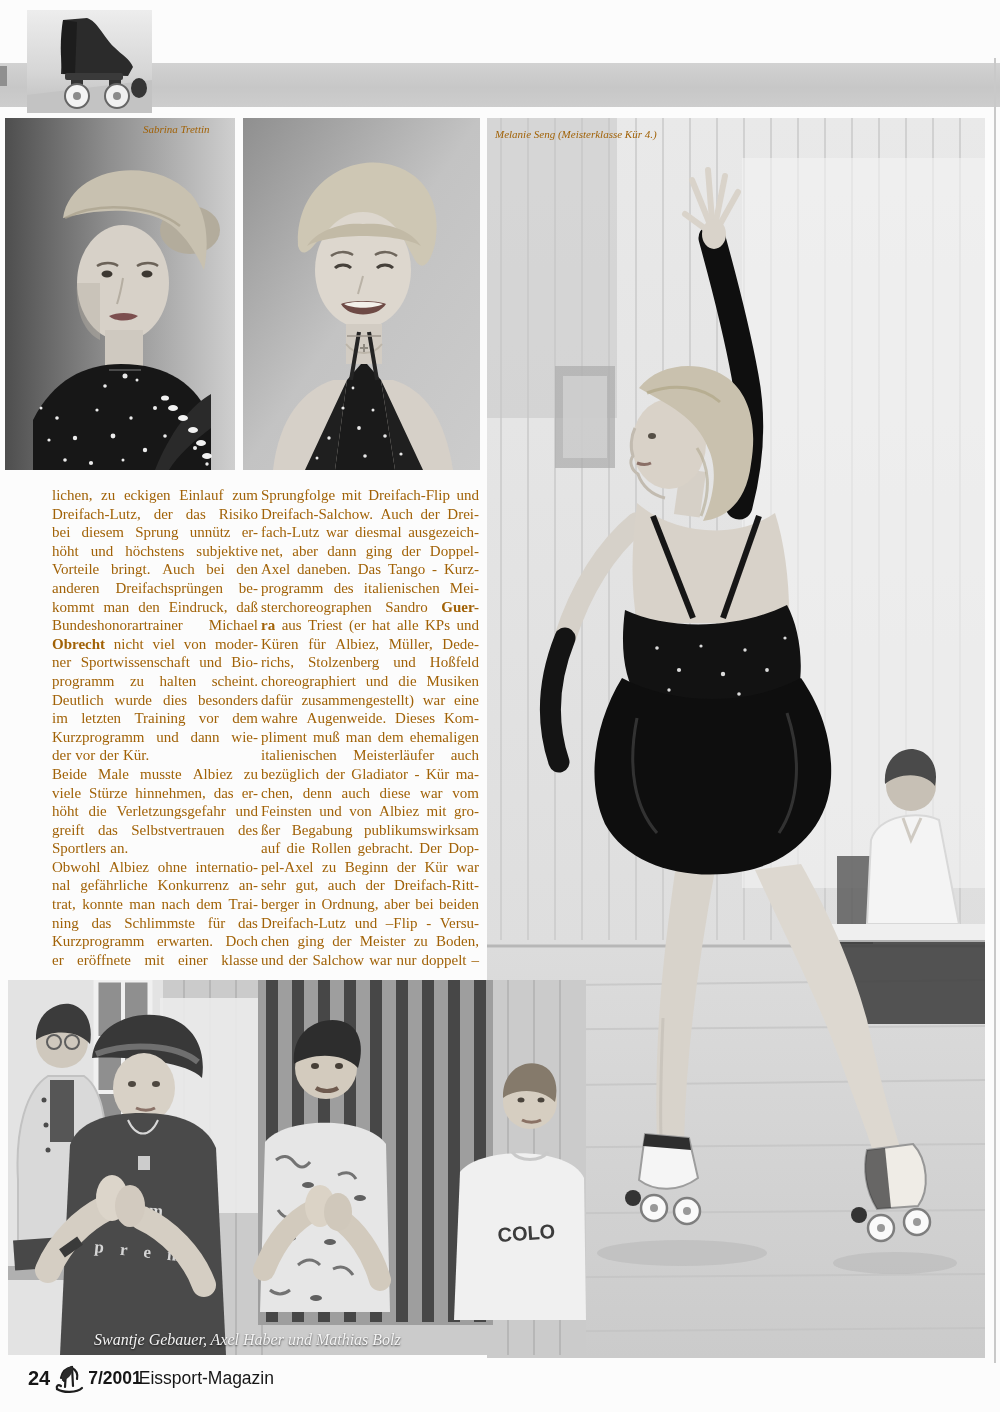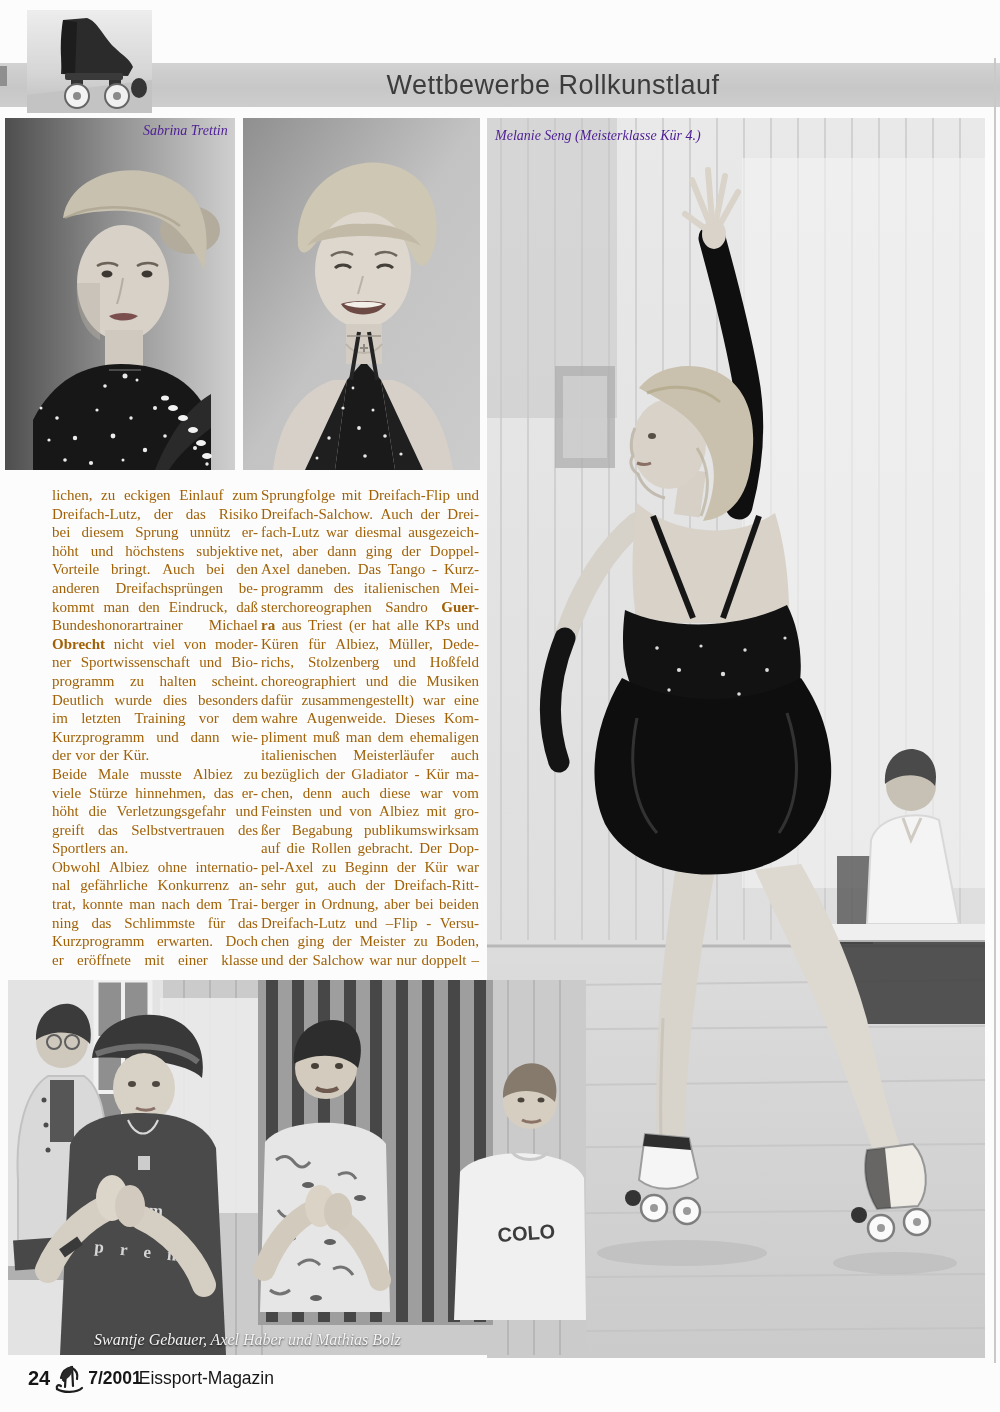--- a/index.html
+++ b/index.html
@@ -11,21 +11,21 @@
   
   #band{position:absolute;left:0;top:63px;width:1000px;height:44px;
         background:linear-gradient(180deg,#d2d2d2 0%,#c7c7c7 55%,#cdcdcd 100%);}
   #band-title{position:absolute;left:0;top:63px;width:1000px;height:44px;line-height:44px;
         text-align:center;padding-left:106px;box-sizing:border-box;
         font-family:"Liberation Sans",sans-serif;font-size:27px;color:#3c3c3c;letter-spacing:.5px;}
   #edge-nick{position:absolute;left:0;top:66px;width:7px;height:20px;background:#8f8f8f;}
   #page-edge{position:absolute;left:994px;top:58px;width:2px;height:1305px;background:#c9c9c9;}
 
   
-  .cap{position:absolute;font-style:italic;color:#4c1d95;font-size:14px;}
+  .cap{position:absolute;font-style:italic;color:#a16207;font-size:11px;}
   .cap-white{color:#f4f4f4;text-shadow:0 1px 2px rgba(0,0,0,.7);font-size:16px;margin-left:44px;}
 
   
   .col{position:absolute;color:#a16207;font-size:15px;}
   .tline{display:flex;justify-content:space-between;height:18.6px;align-items:baseline;}
   .tline span{white-space:pre;}
   .tline.noj{justify-content:flex-start;gap:.28em;}
   .b{font-weight:bold;}
 
   
@@ -34,21 +34,20 @@
   #page-num{font-size:20px;font-weight:bold;}
   #issue{font-size:17.5px;font-weight:bold;}
   #mag-name{font-size:17.5px;margin-left:-4px;}
 </style>
 </head>
 <body>
 
 <div id="page">
 
   <div id="band"></div>
-  <div id="band-title">Wettbewerbe Rollkunstlauf</div>
   <div id="edge-nick"></div>
   <div id="page-edge"></div>
 
   <div class="photo" style="left:27px;top:10px;width:125px;height:103px;">
     <svg viewBox="0 0 125 103">
       <defs>
         <linearGradient id="skbg" x1="0" y1="0" x2="0" y2="1">
           <stop offset="0" stop-color="#ededed"></stop>
             <stop offset=".6" stop-color="#d6d6d6"></stop>
             <stop offset="1" stop-color="#bdbdbd"></stop>

